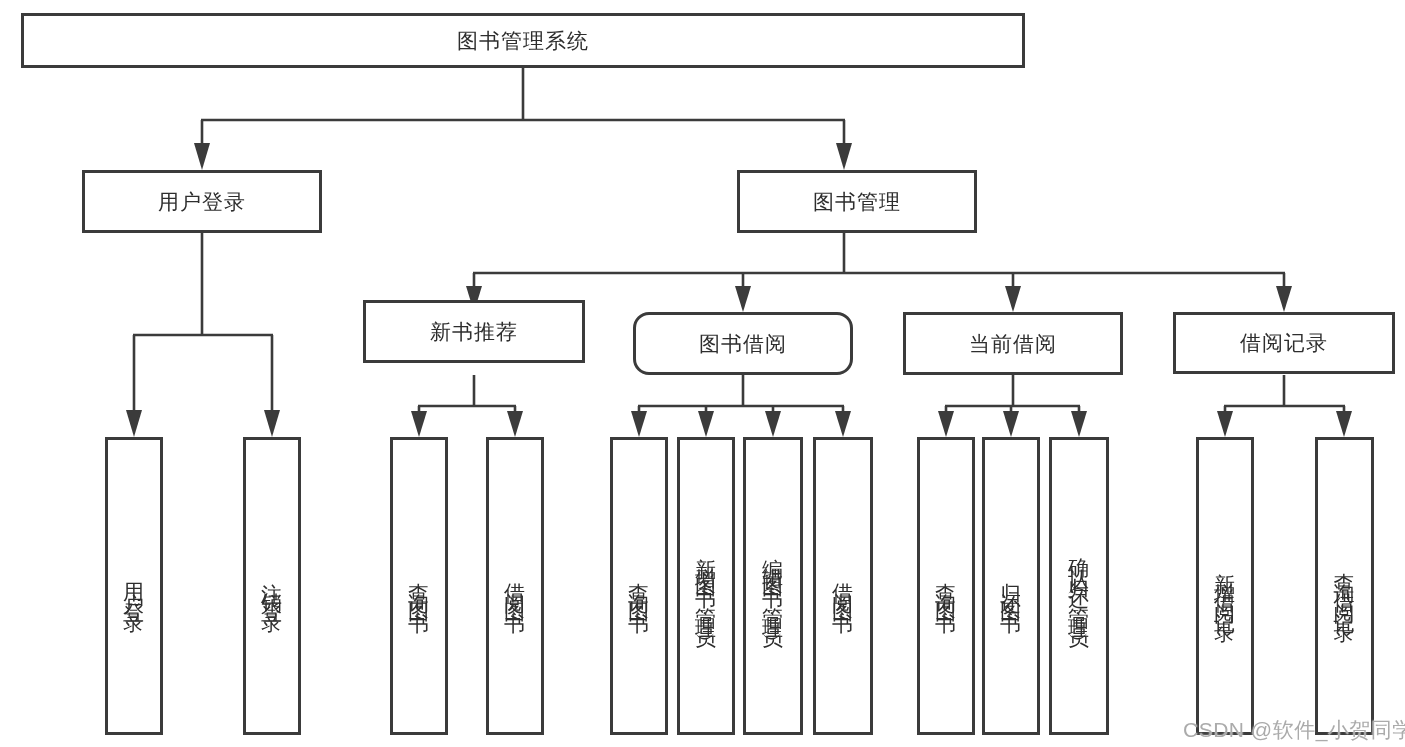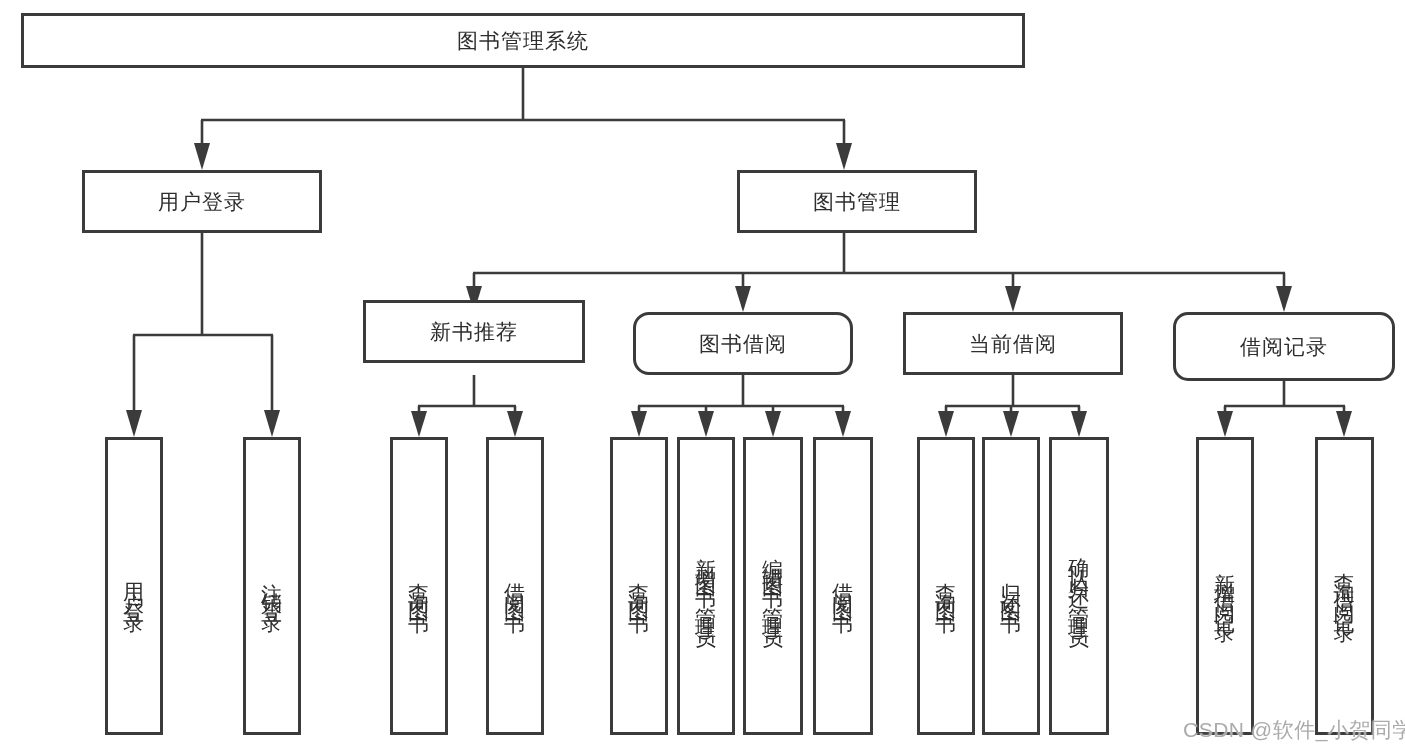--- a/index.html
+++ b/index.html
@@ -163,21 +163,21 @@
 
   <div class="box" style="left:363px; top:300px; width:222px; height:63px;">
     <span class="hlabel">新书推荐</span>
   </div>
   <div class="box" style="left:633px; top:312px; width:220px; height:63px;border-radius:16px;">
     <span class="hlabel">图书借阅</span>
   </div>
   <div class="box" style="left:903px; top:312px; width:220px; height:63px;">
     <span class="hlabel">当前借阅</span>
   </div>
-  <div class="box" style="left:1173px; top:312px; width:222px; height:69px;border-radius:15px;">
+  <div class="box" style="left:1173px; top:312px; width:222px; height:62px;">
     <span class="hlabel">借阅记录</span>
   </div>
 
   <div class="leaf" style="left:105px;">
     <span class="vlabel">用户登录</span>
   </div>
   <div class="leaf" style="left:243px;">
     <span class="vlabel">注销登录</span>
   </div>
 

